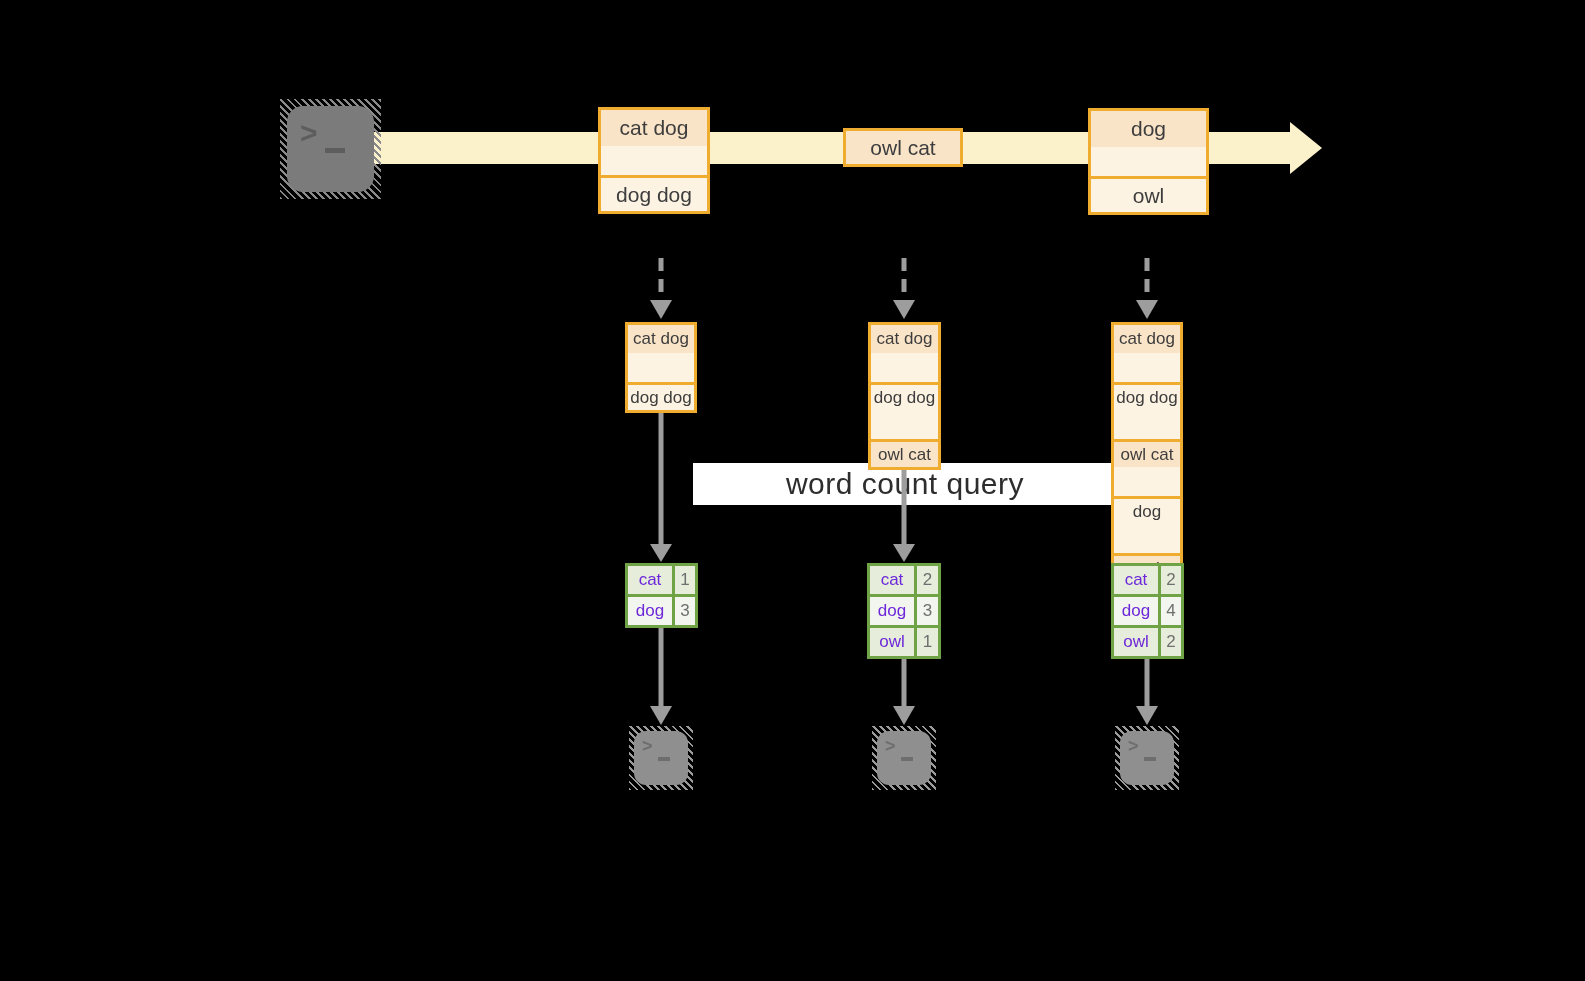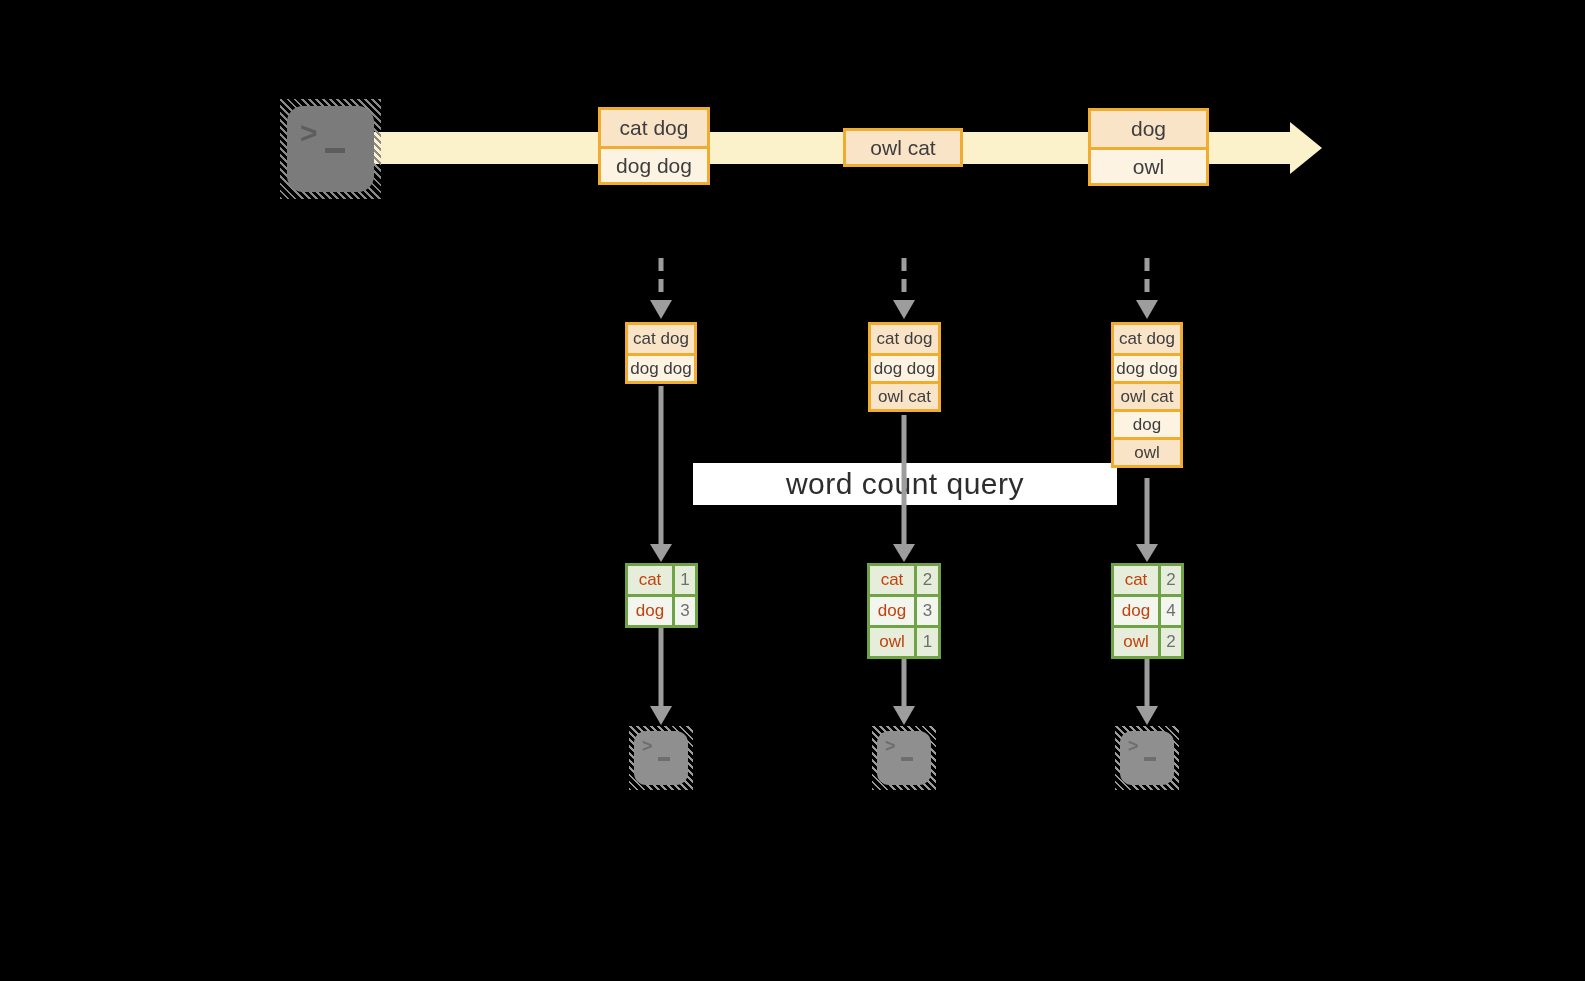--- a/index.html
+++ b/index.html
@@ -31,40 +31,40 @@
   .term-prompt{position:absolute;left:13px;top:10px;font-size:30px;font-weight:bold;color:#5d5d5d;}
   .term-cursor{position:absolute;left:38px;top:42px;width:20px;height:5px;background:#5d5d5d;}
   .term-sm{background:repeating-linear-gradient(45deg,#9b9b9b 0 2px,transparent 2px 5px);}
   .term-sm .term-inner{inset:5px;background:#8f8f8f;border-radius:12px;}
   .term-sm .term-prompt{left:8px;top:5px;font-size:18px;color:#6e6e6e;}
   .term-sm .term-cursor{left:24px;top:26px;width:12px;height:4px;background:#6e6e6e;}
 
   
   .obox{position:absolute;border:3px solid var(--record-border);z-index:3;background:var(--record-fill-b);}
   .ocell{display:flex;align-items:center;justify-content:center;color:#3d3d3d;}
-  .ocell + .ocell{border-top:3px solid var(--record-border);}
+  .ocell + .ocell{border-top:3px solid var(--record-border);margin-top:29px;}
   .ocell:nth-child(odd){background:var(--record-fill-a);}
   .ocell:nth-child(even){background:var(--record-fill-b);}
   .ocell.lg{height:36px;font-size:21px;}
   .ocell.md{height:33px;font-size:21px;}
   .ocell.sm{height:28px;font-size:17px;}
 
   
   .qband{position:absolute;left:693px;top:463px;width:424px;height:42px;background:#ffffff;z-index:1;
     display:flex;align-items:center;justify-content:center;}
   .qband span{font-size:30px;color:#2d2d2d;letter-spacing:0.5px;}
 
   
   .gtable{position:absolute;border:3px solid var(--table-border);z-index:3;}
   .grow{display:flex;}
   .grow + .grow{border-top:3px solid var(--table-border);}
   .grow:nth-child(odd) .gcell{background:var(--table-fill-a);}
   .grow:nth-child(even) .gcell{background:var(--table-fill-b);}
   .gcell{height:28px;display:flex;align-items:center;justify-content:center;font-size:17px;}
-  .gword{width:44px;color:#c2410c;}
+  .gword{width:44px;color:#6d28d9;}
   .gnum{flex:1;border-left:3px solid var(--table-border);color:#6f6f6f;}
 
   
   svg.arrows{position:absolute;left:0;top:0;z-index:2;}
   svg.arrows line{stroke:var(--arrow-gray);stroke-width:5;}
   svg.arrows line.dash{stroke-dasharray:13 8;}
   svg.arrows polygon{fill:var(--arrow-gray);}
 </style>
 </head>
 <body>

